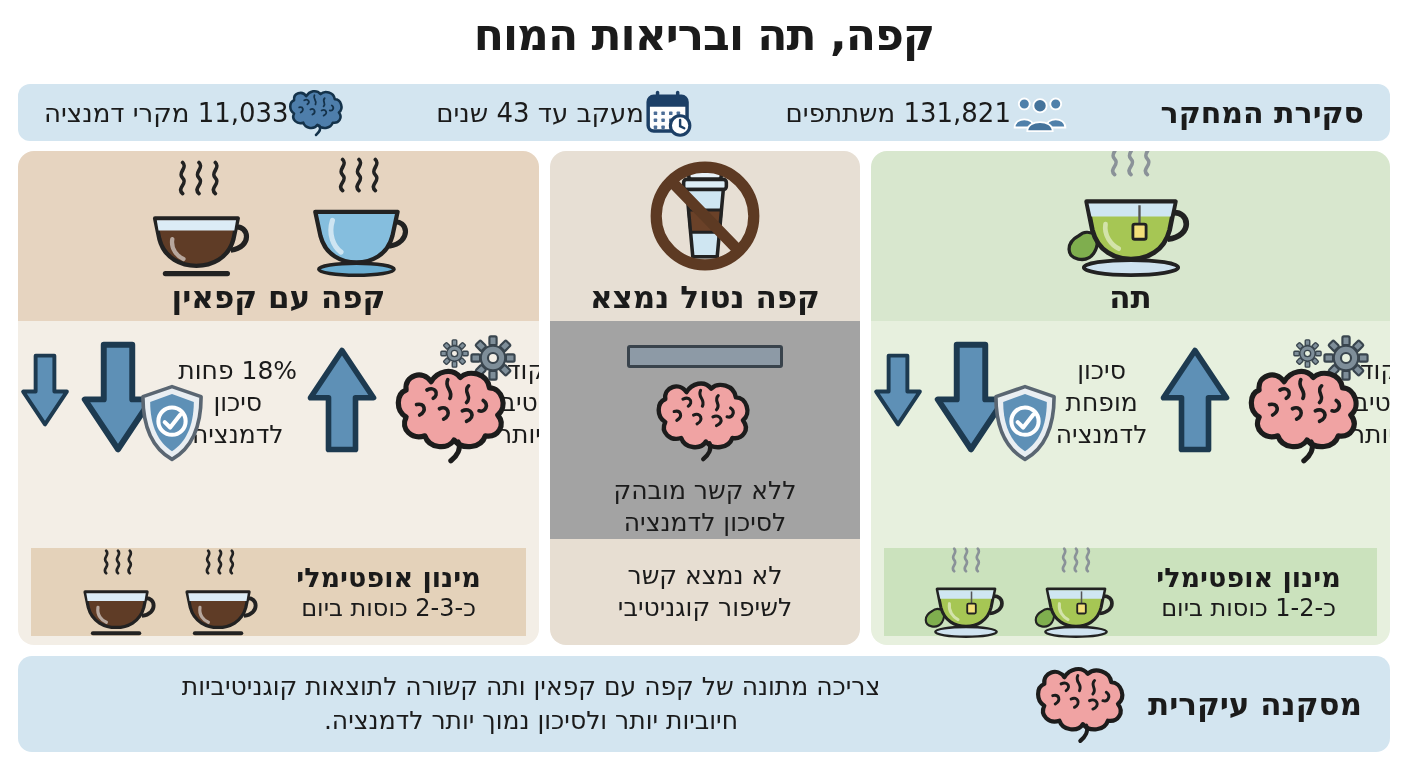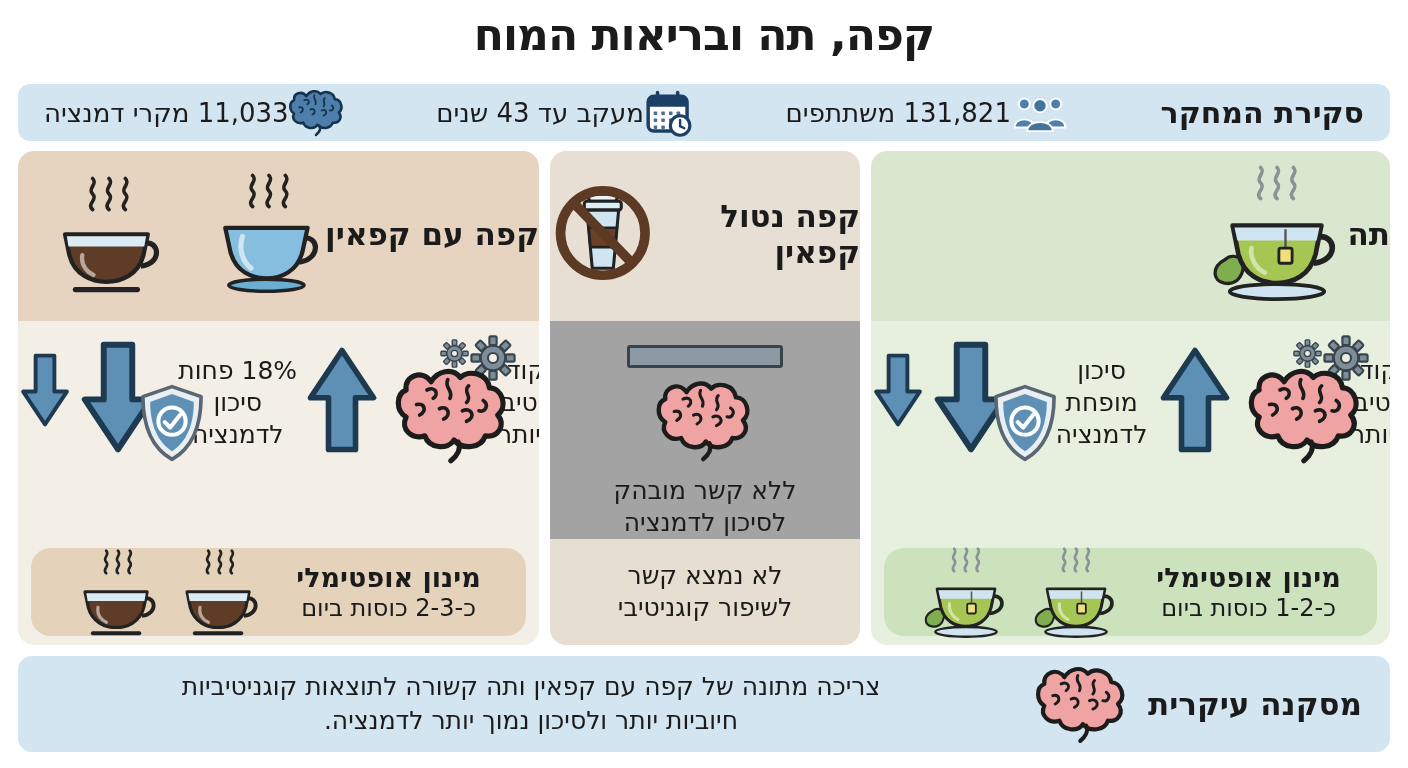--- a/index.html
+++ b/index.html
@@ -13,21 +13,21 @@
     padding:0 26px;box-sizing:border-box}
   .ov-label{font-size:30px;font-weight:800;white-space:nowrap}
   .ov-stat{display:flex;direction:rtl;align-items:center;font-size:26px;font-weight:500;white-space:nowrap}
   .ov-stat svg{flex:none}
   
   .columns{position:absolute;top:151px;left:18px;right:18px;height:494px;display:flex;gap:11px;direction:ltr}
   .col{border-radius:16px;overflow:hidden;display:flex;flex-direction:column}
   .col-coffee{width:521px}
   .col-decaf{width:310px}
   .col-tea{flex:1}
-  .col-head{height:170px;display:flex;flex-direction:row;align-items:center;
+  .col-head{height:170px;display:flex;flex-direction:column;align-items:center;
     justify-content:flex-end;padding-bottom:6px;box-sizing:border-box}
   .col-coffee .col-head{background:#e6d4c0}
   .col-decaf  .col-head{background:#e7dfd4}
   .col-tea    .col-head{background:#d8e7ce}
   .col-title{margin:2px 0 0;font-size:31px;font-weight:800;direction:rtl}
   .cups{display:flex;gap:48px;align-items:flex-end}
   .cup-unit{display:flex;flex-direction:column;align-items:center}
   .col-stats{height:218px;display:flex;direction:ltr;justify-content:space-around;align-items:flex-start}
   .col-coffee .col-stats{background:#f3eee6}
   .col-tea    .col-stats{background:#e7f0de}
@@ -49,21 +49,21 @@
     align-items:center;padding-top:24px;box-sizing:border-box;gap:10px}
   .neutral-bar{width:150px;height:18px;background:#8d9aa6;border:3px solid #39434c;border-radius:3px}
   .brain-mid{width:100px;height:88px}
   .mid-text{margin:2px 0 0;font-size:25px;line-height:1.28;font-weight:500;text-align:center;direction:rtl}
   .mid-footer{flex:1;background:#e7ded2;display:flex;align-items:center;justify-content:center}
   .mid-footer p{margin:0;font-size:25px;line-height:1.3;font-weight:500;text-align:center;direction:rtl}
   
   .col-foot{flex:1;display:flex;align-items:center;justify-content:center}
   .col-coffee .col-foot{background:#f3eee6}
   .col-tea    .col-foot{background:#e7f0de}
-  .dosage{width:calc(100% - 26px);height:88px;border-radius:20px;display:flex;direction:rtl;
+  .dosage{width:calc(100% - 26px);height:88px;border-radius:0;display:flex;direction:rtl;
     align-items:center;justify-content:center;gap:34px}
   .col-coffee .dosage{background:#e4d2ba}
   .col-tea    .dosage{background:#cbe2bd}
   .dosage-text{text-align:center;direction:rtl}
   .d-title{font-size:27px;font-weight:800}
   .d-amount{font-size:24px;font-weight:500;margin-top:1px}
   .dosage-cups{display:flex;gap:18px;align-items:flex-end}
   
   .conclusion{position:absolute;top:656px;left:18px;right:18px;height:96px;background:#d3e5f0;
     border-radius:14px;display:flex;direction:rtl;align-items:center;gap:20px;
@@ -298,21 +298,21 @@
           </div>
         </div>
       </div>
     </section>
 
     <section class="col col-decaf">
       <header class="col-head">
         <svg width="122" height="122">
             <use href="#sym-nocup"></use>
           </svg>
-        <h2 class="col-title">קפה נטול קפאין</h2>
+        <h2 class="col-title">קפה נטול נמצא</h2>
       </header>
       <div class="mid-stats">
         <div class="neutral-bar"></div>
         <svg class="brain-mid">
             <use href="#sym-brain"></use>
           </svg>
         <p class="mid-text"><span>ללא קשר מובהק</span><br><span>לסיכון לדמנציה</span></p>
       </div>
       <div class="mid-footer">
         <p><span>לא נמצא קשר</span><br><span>לשיפור קוגניטיבי</span></p>

